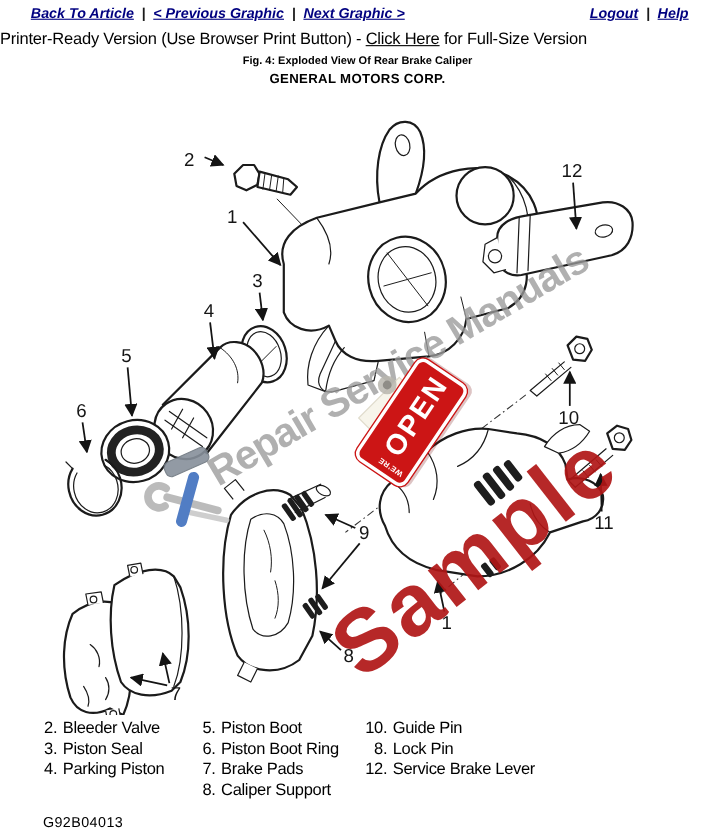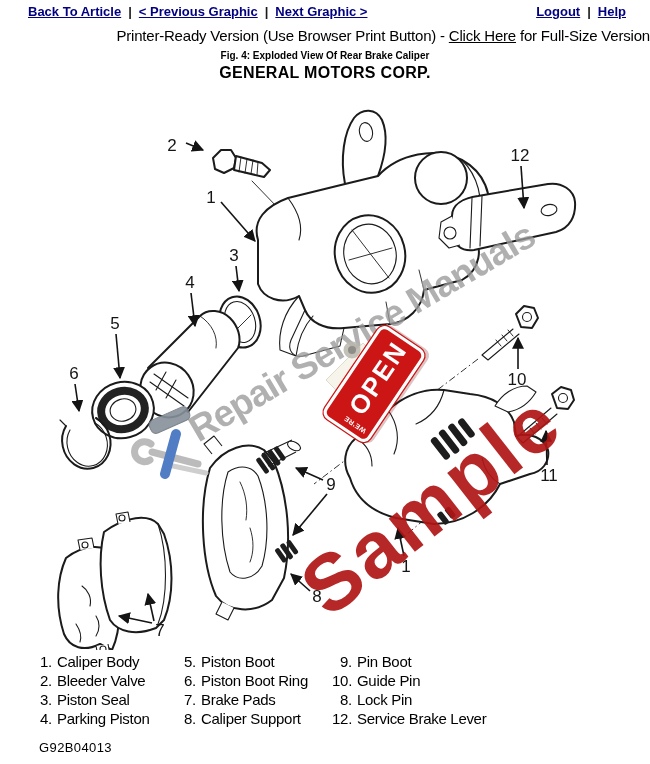--- a/index.html
+++ b/index.html
@@ -1,29 +1,29 @@
 <!DOCTYPE html>
 <html style="--link-navy: #000080; --sample-red: #b01616; --open-sign-red: #cc1515; --watermark-gray: #9a9a9a; --logo-blue: #3f6fbe;"><head>
 <meta charset="utf-8">
 <style>
   html,body{margin:0;padding:0;}
   body{width:650px;height:764px;background:#fff;position:relative;overflow:hidden;
        font-family:"Liberation Sans",sans-serif;color:#000;}
   .nav-row{position:absolute;top:4px;left:28px;right:24px;display:flex;
-           justify-content:space-between;font-size:13px;font-weight:bold;}
+           justify-content:space-between;font-size:13px;font-weight:bold;font-style:italic;}
   .nav-group{display:flex;gap:7px;align-items:baseline;}
   .nav-link{color:var(--link-navy,#000080);text-decoration:underline;cursor:pointer;white-space:nowrap;}
   .nav-sep{color:#1a1a1a;}
-  .printer-line{position:absolute;top:27px;left:0;width:650px;text-align:right;
+  .printer-line{position:absolute;top:27px;left:0;width:650px;text-align:left;
                 font-size:15px;letter-spacing:-0.2px;white-space:pre;}
   .printer-link{color:#000;text-decoration:underline;cursor:pointer;}
   .fig-caption{position:absolute;top:50px;left:0;width:650px;text-align:center;
                font-size:10px;font-weight:bold;}
   .company{position:absolute;top:64px;left:0;width:650px;text-align:center;
-           font-size:16px;font-weight:bold;letter-spacing:0.3px;}
+           font-size:12px;font-weight:bold;letter-spacing:0.3px;}
   .diagram-wrap{position:absolute;top:88px;left:0;width:650px;height:562px;}
 
   
   .ln{fill:none;stroke:#1b1b1b;stroke-width:2;stroke-linecap:round;stroke-linejoin:round;}
   .fw{fill:#ffffff;stroke:#1b1b1b;stroke-width:2;stroke-linejoin:round;}
   .thin{stroke-width:1.1;}
   .hair{stroke-width:0.9;}
   .dash{fill:none;stroke:#333;stroke-width:1;stroke-dasharray:7 3 1.5 3;}
   .dk{fill:#1d1d1d;stroke:none;}
   .callout{font-family:"Liberation Sans",sans-serif;font-size:17px;fill:#151515;}
@@ -266,31 +266,29 @@
       <text class="open-small" transform="translate(-42,7) rotate(-90)" text-anchor="middle">WE'RE</text>
       <text class="open-text" x="7" y="9" text-anchor="middle">OPEN</text>
     </g>
   </g>
 
   <text class="wm-sample" transform="translate(448,438) rotate(-38)" text-anchor="middle">Sample</text>
 </svg>
 </div>
 
 <div class="legend-col col-a">
-  <div><span class="num">1.</span><span>Caliper Body</span></div>
   <div><span class="num">2.</span><span>Bleeder Valve</span></div>
   <div><span class="num">3.</span><span>Piston Seal</span></div>
   <div><span class="num">4.</span><span>Parking Piston</span></div>
 </div>
 <div class="legend-col col-b">
   <div><span class="num">5.</span><span>Piston Boot</span></div>
   <div><span class="num">6.</span><span>Piston Boot Ring</span></div>
   <div><span class="num">7.</span><span>Brake Pads</span></div>
   <div><span class="num">8.</span><span>Caliper Support</span></div>
 </div>
 <div class="legend-col col-c">
-  <div><span class="num">9.</span><span>Pin Boot</span></div>
   <div><span class="num">10.</span><span>Guide Pin</span></div>
   <div><span class="num">8.</span><span>Lock Pin</span></div>
   <div><span class="num">12.</span><span>Service Brake Lever</span></div>
 </div>
 
 <div class="figure-code">G92B04013</div>
 
 </body></html>

